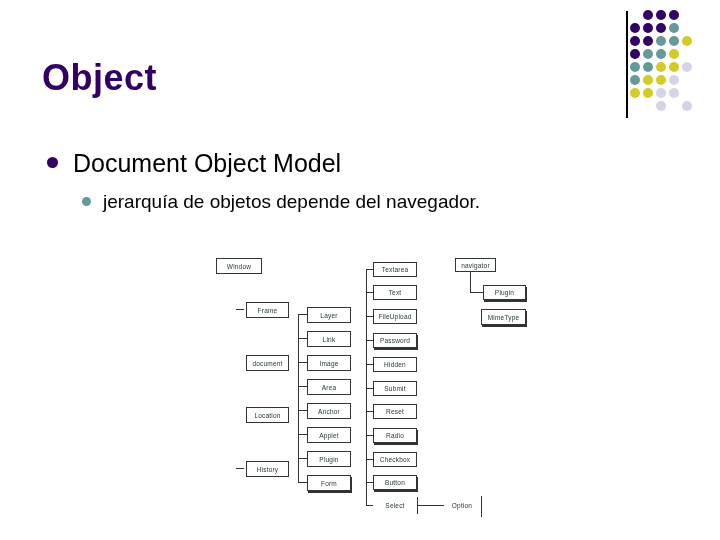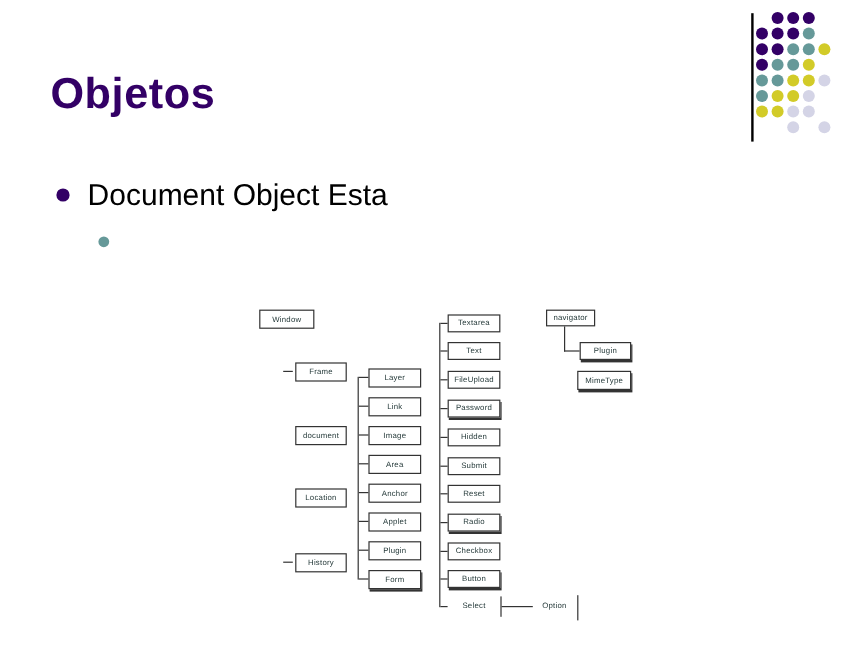--- a/index.html
+++ b/index.html
@@ -70,30 +70,31 @@
       <div class="dot" style="left: 656px; top: 75px; background: rgb(210, 203, 40);"></div>
       <div class="dot" style="left: 669px; top: 75px; background: rgb(212, 212, 230);"></div>
       <div class="dot" style="left: 630px; top: 88px; background: rgb(210, 203, 40);"></div>
       <div class="dot" style="left: 643px; top: 88px; background: rgb(210, 203, 40);"></div>
       <div class="dot" style="left: 656px; top: 88px; background: rgb(212, 212, 230);"></div>
       <div class="dot" style="left: 669px; top: 88px; background: rgb(212, 212, 230);"></div>
       <div class="dot" style="left: 656px; top: 101px; background: rgb(212, 212, 230);"></div>
       <div class="dot" style="left: 682px; top: 101px; background: rgb(212, 212, 230);"></div>
     </div>
 
-  <h1 class="title" style="color: rgb(51, 0, 102);">Objetos</h1>
+  <h1 class="title" style="color: rgb(51, 0, 102);">Object</h1>
 
   <div class="bullet1">
     <span class="dot1" style="background: rgb(51, 0, 102);"></span>
-    <span>Document Object Esta</span>
+    <span>Document Object Model</span>
   </div>
 
   <div class="bullet2">
     <span class="dot2" style="background: rgb(102, 153, 153);"></span>
     <div class="lines">
+      <div>jerarquía de objetos depende del navegador.</div>
     </div>
   </div>
 
   <div id="diagram">
       <div class="node" style="left: 216px; top: 258px; width: 46px; height: 16px;">Window</div>
       <div class="node" style="left: 246px; top: 302px; width: 43px; height: 16px;">Frame</div>
       <div class="node" style="left: 246px; top: 355px; width: 43px; height: 16px;">document</div>
       <div class="node" style="left: 246px; top: 407px; width: 43px; height: 16px;">Location</div>
       <div class="node" style="left: 246px; top: 461px; width: 43px; height: 16px;">History</div>
       <div class="node" style="left: 307px; top: 307px; width: 44px; height: 16px;">Layer</div>

